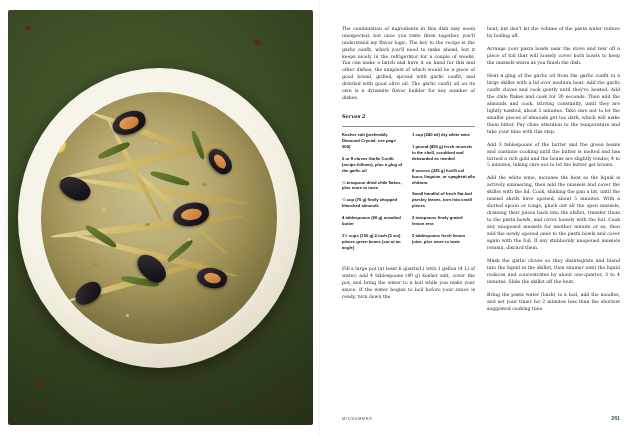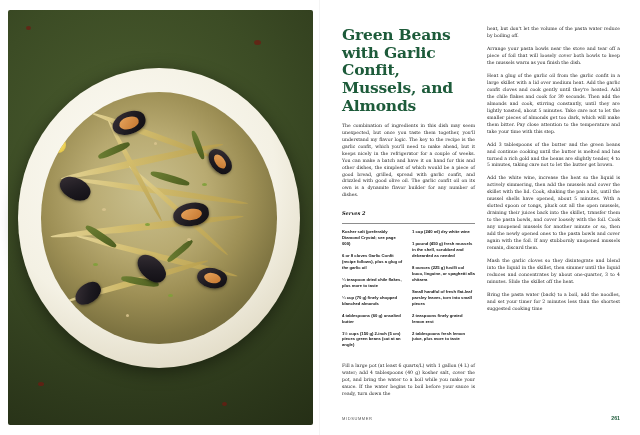--- a/index.html
+++ b/index.html
@@ -279,21 +279,20 @@
       </div>
     </div>
   </div>
 
   <div class="gutter"></div>
 
   <div class="page-right">
     <div class="right-inner">
 
       <div class="col one">
-        <h1 class="recipe-title">Green Beans with Garlic Confit, Mussels, and Almonds</h1>
         <p class="headnote">The combination of ingredients in this dish may seem unexpected, but once you taste them together, you'll understand my flavor logic. The key to the recipe is the garlic confit, which you'll need to make ahead, but it keeps nicely in the refrigerator for a couple of weeks. You can make a batch and have it on hand for this and other dishes, the simplest of which would be a piece of good bread, grilled, spread with garlic confit, and drizzled with good olive oil. The garlic confit oil on its own is a dynamite flavor builder for any number of dishes.</p>
 
         <p class="serves">Serves 2</p>
         <hr class="rule">
 
         <div class="ing-grid">
           <div class="ing-col">
             <p class="ing">Kosher salt (preferably Diamond Crystal; see page 000)</p>
             <p class="ing">6 or 8 cloves Garlic Confit (recipe follows), plus a glug of the garlic oil</p>
             <p class="ing">¼ teaspoon dried chile flakes, plus more to taste</p>

